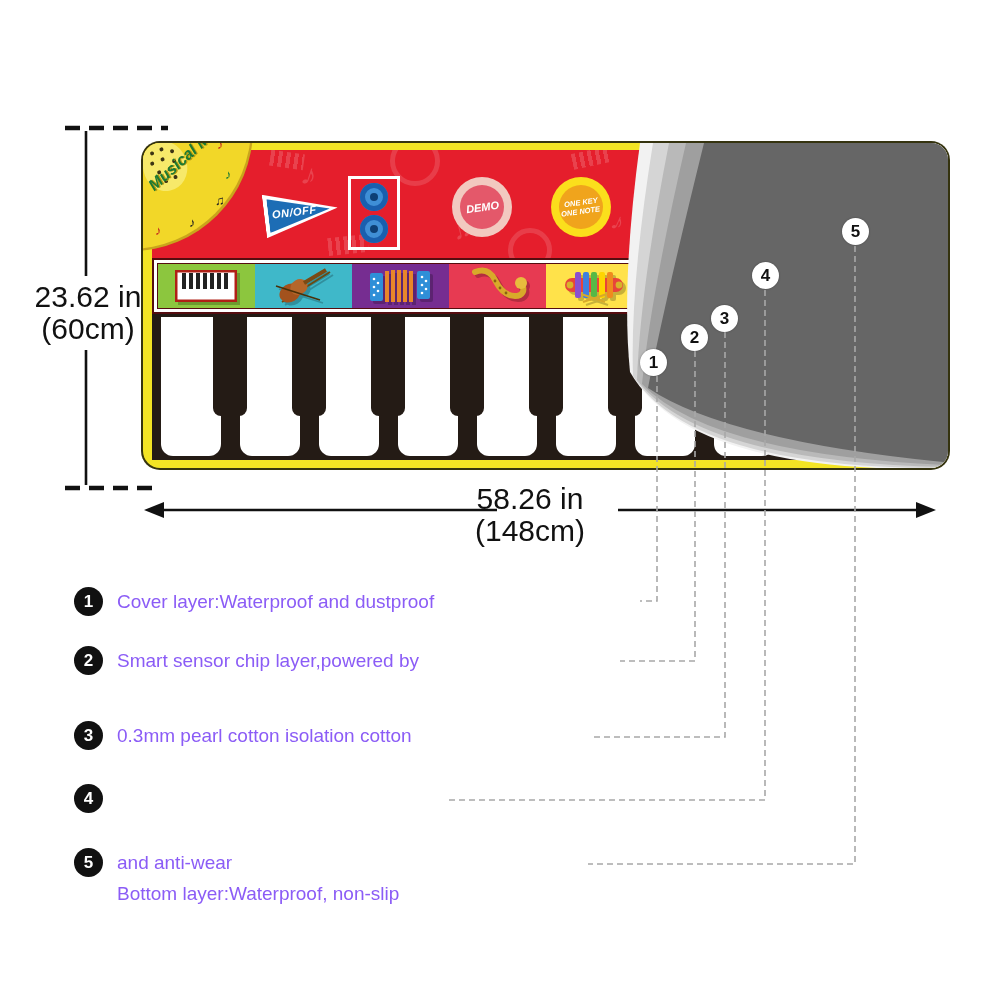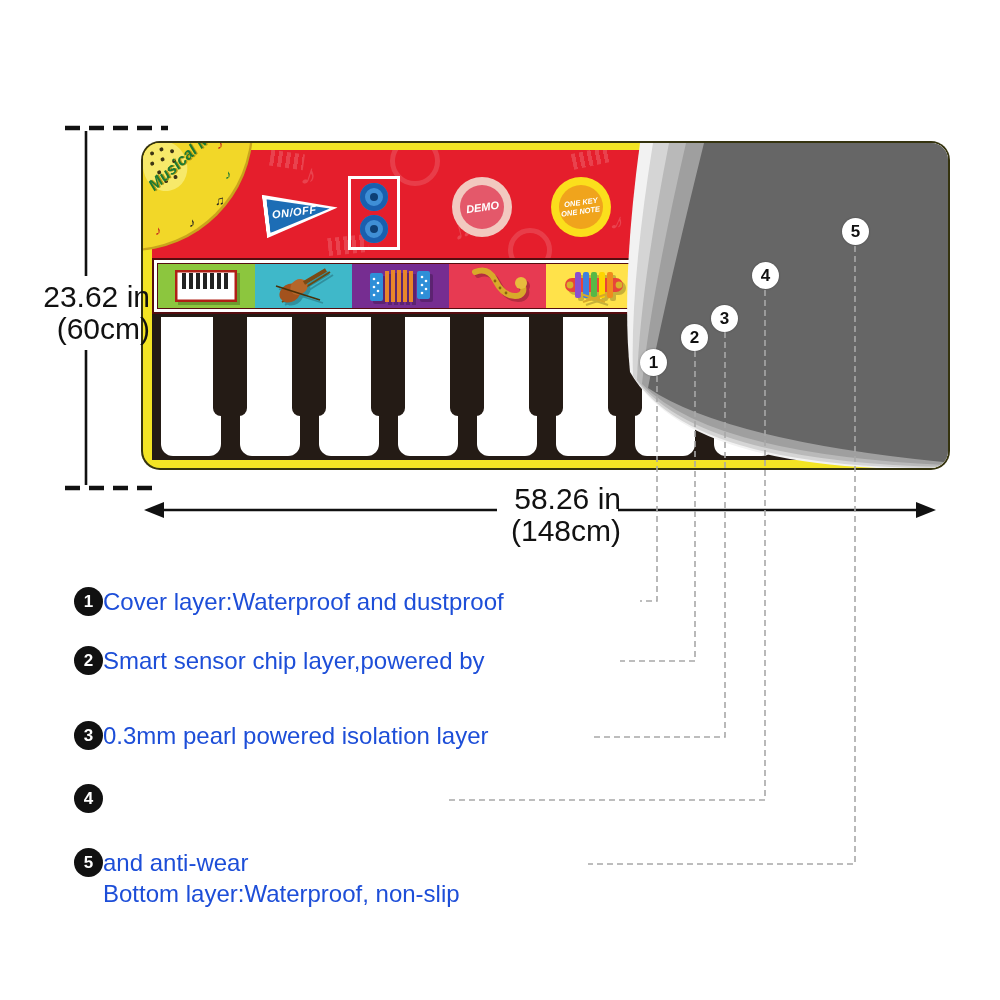--- a/index.html
+++ b/index.html
@@ -1,21 +1,21 @@
 <!DOCTYPE html>
 <html><head>
 <meta charset="utf-8">
 <style>
   html,body{margin:0;padding:0;}
   body{width:1000px;height:1000px;position:relative;background:#ffffff;
        font-family:"Liberation Sans", sans-serif;color:#1a1a1a;overflow:hidden;}
   .abs{position:absolute;}
 
   
-  .dim-label{font-size:30px;line-height:32px;text-align:right;color:#111;}
+  .dim-label{font-size:30px;line-height:32px;text-align:center;color:#111;}
 
   
   #mat{left:143px;top:143px;width:805px;height:325px;background:#f3e424;
        border-radius:17px;box-shadow:0 0 0 2px #35330f;overflow:hidden;}
   #mat-header{left:9px;top:7px;width:787px;height:108px;background:#e51e2c;overflow:hidden;}
   .sil{position:absolute;color:rgba(255,255,255,0.17);font-weight:bold;}
   .sil-rect{position:absolute;background:repeating-linear-gradient(90deg,rgba(255,255,255,0.16) 0 4px,transparent 4px 8px);}
   .sil-ring{position:absolute;border:5px solid rgba(255,255,255,0.14);border-radius:50%;}
 
   
@@ -75,21 +75,21 @@
   
   .callout{width:27px;height:27px;border-radius:50%;background:#ffffff;
        display:flex;align-items:center;justify-content:center;
        font-size:17px;font-weight:bold;color:#111;box-shadow:0 0 2px rgba(0,0,0,0.35);}
 
   
   .legend-item{position:absolute;left:74px;display:flex;align-items:flex-start;}
   .bullet{width:29px;height:29px;border-radius:50%;background:#111;color:#fff;
        display:flex;align-items:center;justify-content:center;
        font-size:17px;font-weight:bold;flex:none;margin-top:1px;}
-  .legend-text{font-size:24px;line-height:31px;white-space:nowrap;color:#1d4ed8;}
+  .legend-text{margin-left:14px;font-size:19px;line-height:31px;white-space:nowrap;color:#8b5cf6;}
 
   svg{display:block;}
 </style>
 </head>
 <body>
 
 <div id="mat" class="abs">
 
   <div id="mat-header" class="abs">
 
@@ -295,41 +295,41 @@
     <span>4</span>
   </div>
 <div class="abs callout" style="left:842px;top:218px;">
     <span>5</span>
   </div>
 
 <div class="abs dim-label" style="left:26px;top:281px;width:124px;">
   <div>23.62 in</div>
   <div>(60cm)</div>
 </div>
-<div class="abs dim-label" style="left:501px;top:483px;width:120px;">
+<div class="abs dim-label" style="left:470px;top:483px;width:120px;">
   <div>58.26 in</div>
   <div>(148cm)</div>
 </div>
 
 <div class="legend-item" style="top:586px;">
   <div class="bullet">1</div>
   <div class="legend-text">
     <div>Cover layer:Waterproof and dustproof</div>
   </div>
 </div>
 <div class="legend-item" style="top:645px;">
   <div class="bullet">2</div>
   <div class="legend-text">
     <div>Smart sensor chip layer,powered by</div>
   </div>
 </div>
 <div class="legend-item" style="top:720px;">
   <div class="bullet">3</div>
   <div class="legend-text">
-    <div>0.3mm pearl powered isolation layer</div>
+    <div>0.3mm pearl cotton isolation cotton</div>
   </div>
 </div>
 <div class="legend-item" style="top:783px;">
   <div class="bullet">4</div>
 </div>
 <div class="legend-item" style="top:847px;">
   <div class="bullet">5</div>
   <div class="legend-text">
     <div>and anti-wear</div>
     <div>Bottom layer:Waterproof, non-slip</div>

